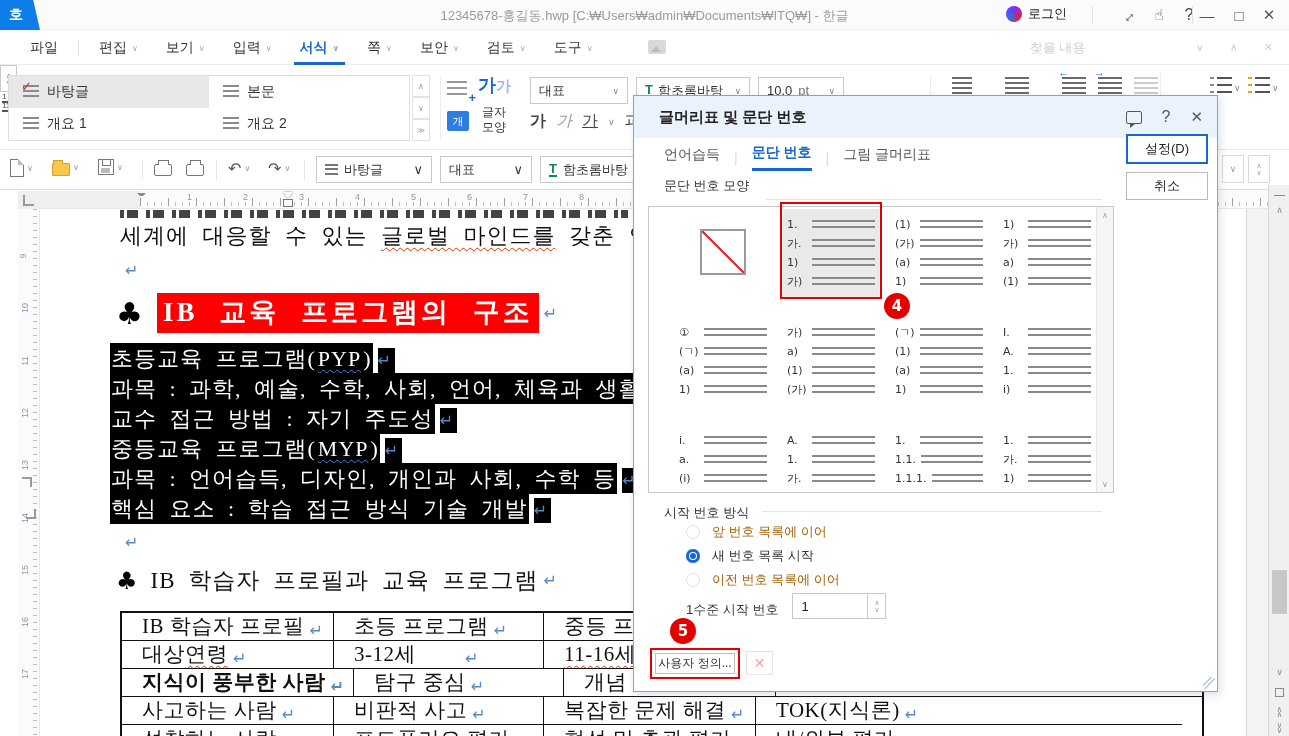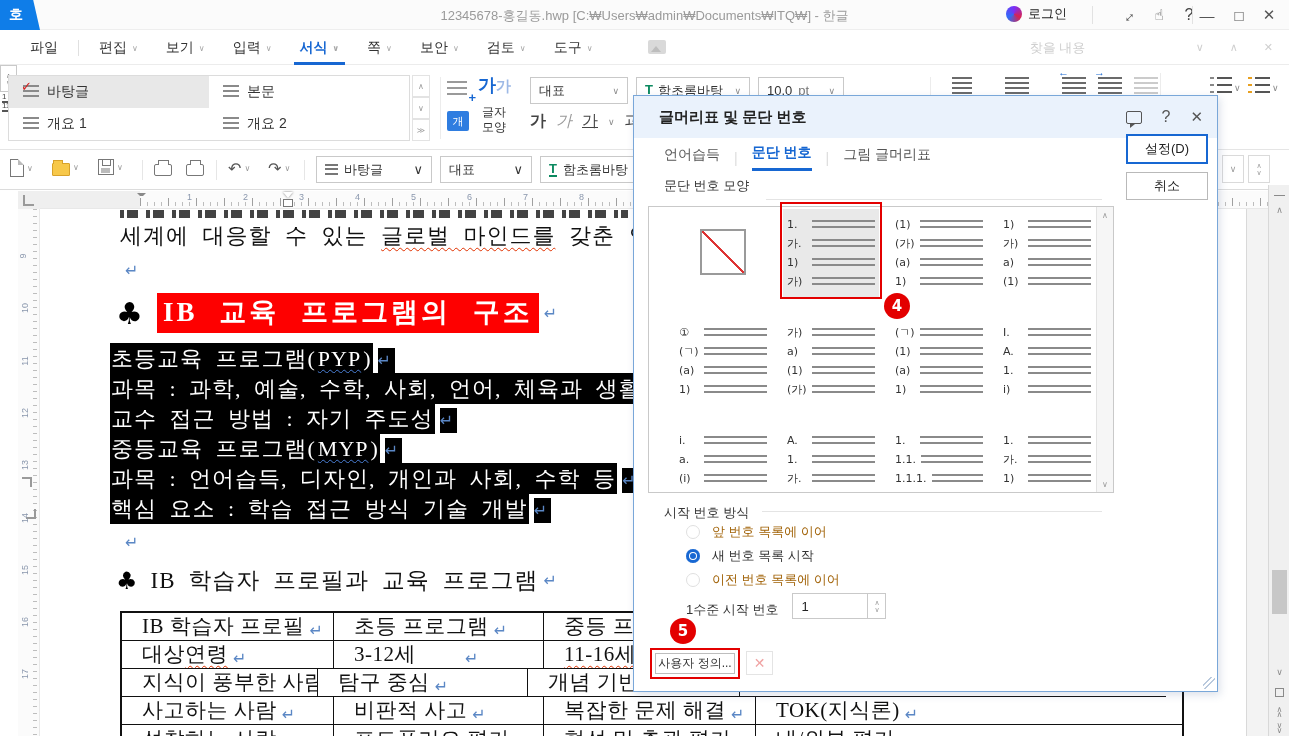--- a/index.html
+++ b/index.html
@@ -483,21 +483,21 @@
           <span>3-12세</span>
           <span class="pilcrow">↵</span>
         </div>
         <div class="tcell" style="width: 212px;">
           <span class="wavy-red">11-16세</span>
           <span class="pilcrow">↵</span>
         </div>
         <div class="tcell" style="width: 426px;"></div>
       </div>
       <div class="trow">
-        <div class="tcell" style="width: 196px;">
+        <div class="tcell" style="width: 232px; font-weight: bold;">
           <span>지식이 풍부한 사람</span>
           <span class="pilcrow">↵</span>
         </div>
         <div class="tcell" style="width: 210px;">
           <span>탐구 중심</span>
           <span class="pilcrow">↵</span>
         </div>
         <div class="tcell" style="width: 212px;">
           <span>개념 기반</span>
           <span class="pilcrow">↵</span>

